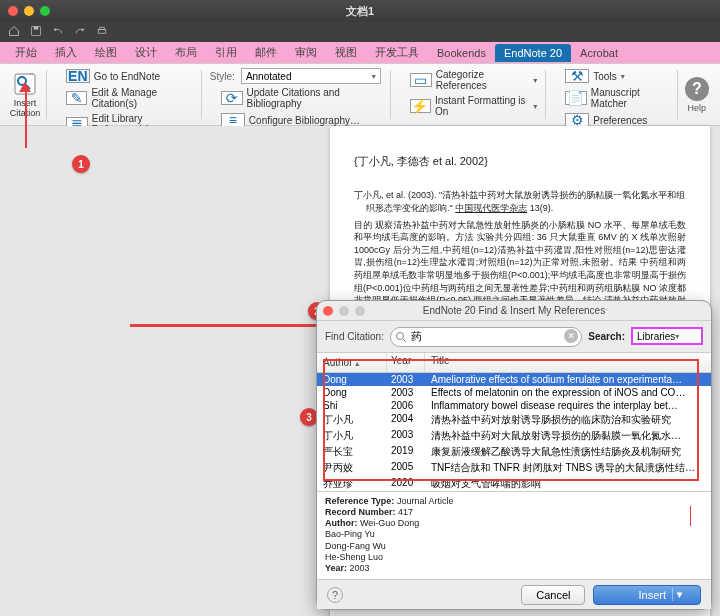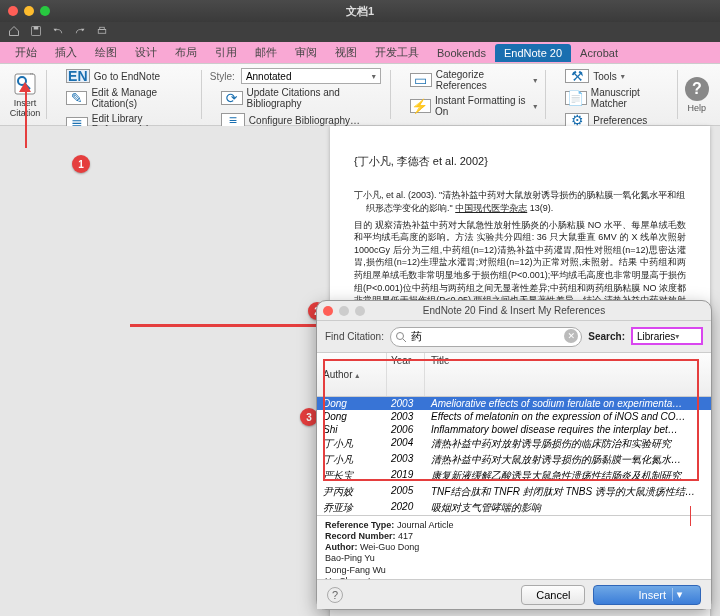--- a/index.html
+++ b/index.html
@@ -42,26 +42,26 @@
   .dlg-title .t { position:absolute; left:50%; transform:translateX(-50%); font-size:10px; color:#444; }
   .find-row { display:flex; align-items:center; padding:5px 8px; gap:6px; }
   .find-lbl { font-size:10px; color:#444; }
   .search-wrap { flex:1; position:relative; }
   .search-input { width:100%; height:20px; border:1px solid #aaa; border-radius:10px; background:#fff; font-size:11px; padding:0 22px 0 20px; }
   .mag { position:absolute; left:5px; top:3px; }
   .clr { position:absolute; right:4px; top:3px; width:14px; height:14px; border-radius:50%; background:#bbb; color:#fff; font-size:9px; display:flex; align-items:center; justify-content:center; cursor:pointer; }
   .search-btn { font-size:10px; font-weight:600; color:#222; }
   .lib-select { width:72px; height:18px; background:#fff; border:2px solid #d946ef; font-size:10px; padding:0 4px; display:flex; align-items:center; justify-content:flex-start; }
   .list-head { display:flex; background:linear-gradient(#fdfdfd,#eee); border-top:1px solid #ccc; border-bottom:1px solid #ccc; font-size:10px; color:#333; }
-  .col-a { width:70px; padding:16px 6px; border-right:1px solid #ddd; }
+  .col-a { width:70px; padding:4px 6px; border-right:1px solid #ddd; }
   .col-y { width:38px; padding:2px 4px; border-right:1px solid #ddd; }
   .col-t { flex:1; padding:2px 6px; }
   .list-body { height:118px; overflow:hidden; background:#fff; font-size:10px; }
   .row { display:flex; padding:0; cursor:pointer; }
-  .row .col-a,.row .col-y,.row .col-t { border:none; white-space:nowrap; overflow:hidden; text-overflow:ellipsis; padding:1px 6px;font-style:italic; }
+  .row .col-a,.row .col-y,.row .col-t { border:none; white-space:nowrap; overflow:hidden; text-overflow:ellipsis; padding:1px 6px; }
   .row .col-y { padding:1px 4px; }
   .row.sel { background:#3874d6; color:#fff; }
   .redbox { position:absolute; border:2px solid #e53e3e; pointer-events:none; }
   .detail { flex:1; background:#fff; border-top:1px solid #ccc; padding:4px 8px; font-size:9px; color:#222; line-height:1.25; overflow:hidden; }
   .detail b { font-weight:700; }
   .btnrow { height:30px; display:flex; align-items:center; justify-content:flex-end; gap:8px; padding:0 10px; border-top:1px solid #ccc; background:#ececec; }
   .btn { height:20px; padding:0 14px; border:1px solid #aaa; border-radius:4px; background:linear-gradient(#fdfdfd,#e8e8e8); font-size:11px; cursor:pointer; display:flex; align-items:center; }
   .btn.primary { background:linear-gradient(#6fa8e6,#3b7dd8); color:#fff; border-color:#2f66b8;padding-left:44px; }
   .btn.primary .dd { width:14px; border-left:1px solid rgba(255,255,255,.4); margin-left:6px; text-align:center; }
   .help-q { width:16px; height:16px; border:1px solid #aaa; border-radius:50%; font-size:11px; color:#666; display:flex; align-items:center; justify-content:center; margin-right:auto; }

